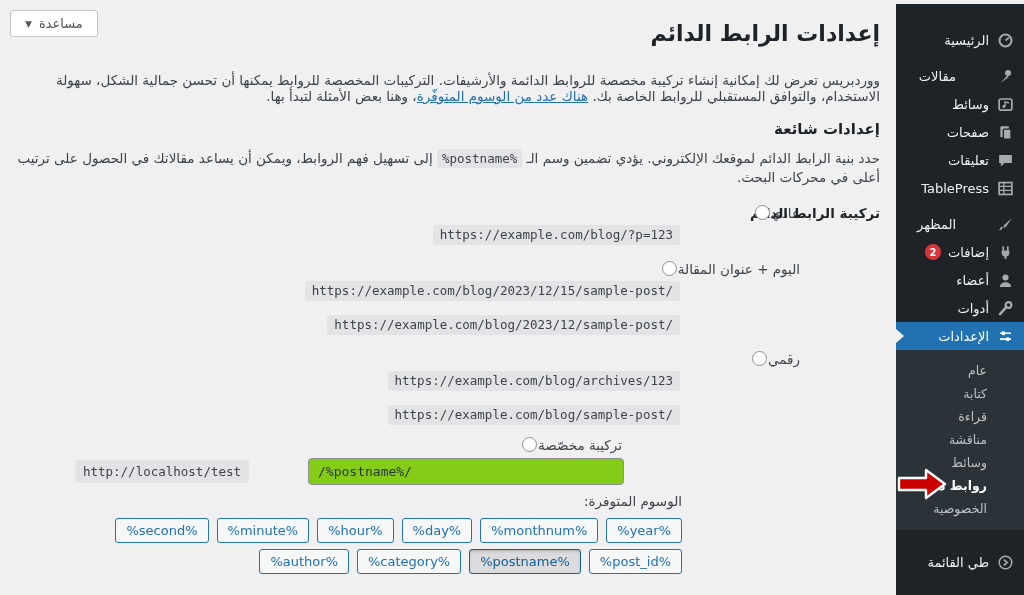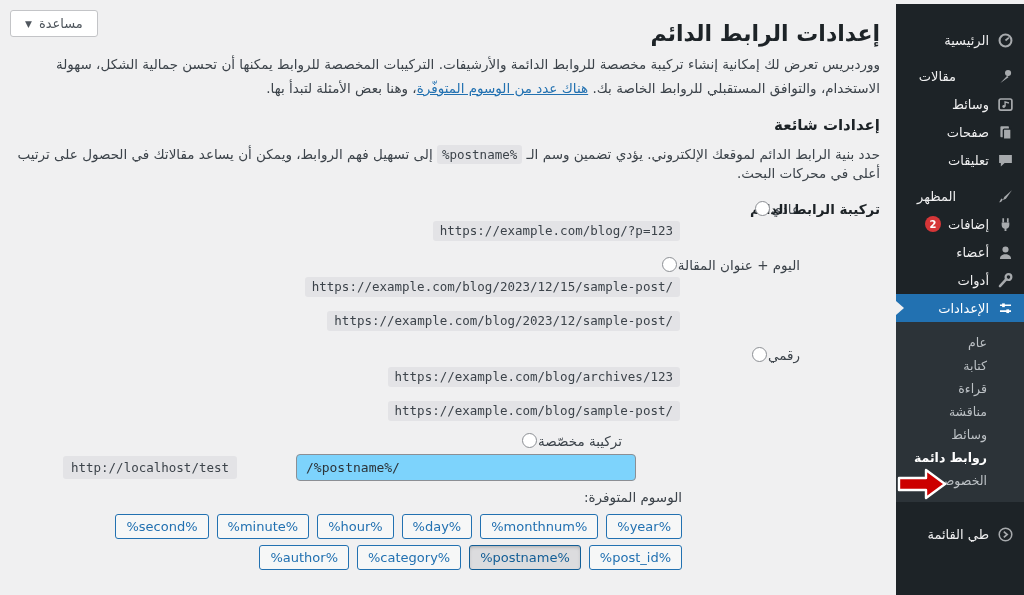--- a/index.html
+++ b/index.html
@@ -31,21 +31,21 @@
   
   .annot-arrow { position:absolute; left:auto; top:467px; right:76px; width:52px; height:34px; z-index:5; }
 
   
   .content { position:absolute; top:0; right:128px; width:896px; height:595px; padding:0 16px; }
   .help-btn { position:absolute; top:10px; left:10px; background:#fff; border:1px solid #c3c4c7; border-radius:3px;
     padding:5px 14px; font-size:13px; color:#50575e; display:flex; align-items:center; gap:7px; cursor:pointer;
     font-family:inherit; }
   .help-btn .caret { font-size:9px; color:#50575e; }
   h1.page-title { margin-top:20px; font-size:22px; line-height:28px; font-weight:600; color:#1d2327; }
-  p.intro { margin-top:4px; line-height:24px; color:#3c434a; max-width:872px; }
+  p.intro { margin-top:24px; line-height:16px; color:#3c434a; max-width:872px; }
   a.tags-link { color:#2271b1; text-decoration:underline; cursor:pointer; }
   h2.common-heading { margin-top:16px; font-size:15px; line-height:19px; font-weight:700; color:#1d2327; }
   p.hint { margin-top:10px; line-height:18px; }
   .inline-code { background:#e3e3e6; border-radius:3px; padding:2px 5px; font-size:12.5px; color:#3c434a; direction:ltr; unicode-bidi:embed; }
 
   .perma-form { margin-top:17px; position:relative; }
   .th-label { position:absolute; top:2px; right:0; font-weight:700; font-size:13.5px; color:#1d2327; }
 
   .opt-group { margin-bottom:14px; }
   .opt-row { display:flex; align-items:center; justify-content:flex-start; gap:1px; height:19px; margin-left:0; }
@@ -56,21 +56,21 @@
   .radio.checked { border-color:#2271b1; }
   .radio.checked::after { content:""; position:absolute; top:3px; left:3px; width:7px; height:7px; border-radius:50%; background:#2271b1; }
 
   .example-row { margin:3px 200px 0 0; text-align:right; height:20px; }
   .example-code { display:inline-block; background:#e3e3e6; border-radius:3px; padding:2px 7px; font-size:12.5px;
     color:#3c434a; direction:ltr; unicode-bidi:embed; line-height:16px; }
 
   .custom-input-row { direction:ltr; display:flex; justify-content:center; align-items:center; gap:15px;
     margin:4px 197px 0 0; }
   .url-prefix { background:#e3e3e6; border-radius:3px; padding:4px 8px; font-size:12.5px; color:#3c434a; }
-  .struct-input { width:340px; height:27px; border:1px solid #8c8f94; border-radius:4px; background:#7dd3fc;
+  .struct-input { width:316px; height:27px; border:1px solid #8c8f94; border-radius:4px; background:#84cc16;
     font-family:"DejaVu Sans Mono","Liberation Mono",monospace; font-size:13px; color:#2c3338; padding:0 9px;
     direction:ltr; text-align:left;margin-left:44px; }
 
   .avail-label { margin:8px 198px 0 0; text-align:right; font-size:13.5px; color:#3c434a; height:17px; }
   .tags-wrap { margin:8px 198px 0 0; width:588px; display:flex; flex-wrap:wrap; justify-content:flex-start;
     gap:6px 8px; direction:rtl; }
   .tag-btn { background:#f6f7f7; border:1px solid #2271b1; color:#2271b1; border-radius:3px; padding:3px 10px;
     font-size:13px; line-height:17px; cursor:pointer; font-family:inherit; direction:ltr; unicode-bidi:embed; }
   .tag-btn.active { background:#dcdcde; border-color:#135e96; color:#135e96; box-shadow:inset 0 2px 5px -3px rgba(0,0,0,.5); }
 </style>
@@ -122,20 +122,29 @@
 
   <div class="menu-item">
     <span class="icon">
       <svg viewBox="0 0 20 20" width="17" height="17">
           <path d="M2.5 3.5h15v9.5H9l-4.5 4v-4h-2z" fill="currentColor"></path>
         </svg>
     </span>
     <span>تعليقات</span>
   </div>
 
+  <div class="menu-item">
+    <span class="icon">
+      <svg viewBox="0 0 20 20" width="17" height="17">
+          <rect x="2.5" y="3" width="15" height="14" fill="none" stroke="currentColor" stroke-width="2"></rect>
+          <path d="M2.5 7.6 h15 M2.5 12.2 h15 M8 3 v14" stroke="currentColor" stroke-width="1.5"></path>
+        </svg>
+    </span>
+    <span>TablePress</span>
+  </div>
 
   <div class="menu-item group-start">
     <span class="icon">
       <svg viewBox="0 0 20 20" width="17" height="17">
           <path d="M17.5 2.5 L8.5 10.5 L7 14 L10.5 12.5 Z" fill="currentColor"></path>
           <path d="M6.8 13.2 C6 16 4 16.8 2.5 16.8 C4 15.3 3.8 13.8 5.2 12.4 Z" fill="currentColor"></path>
         </svg>
     </span>
     <span>المظهر</span>
   </div>

